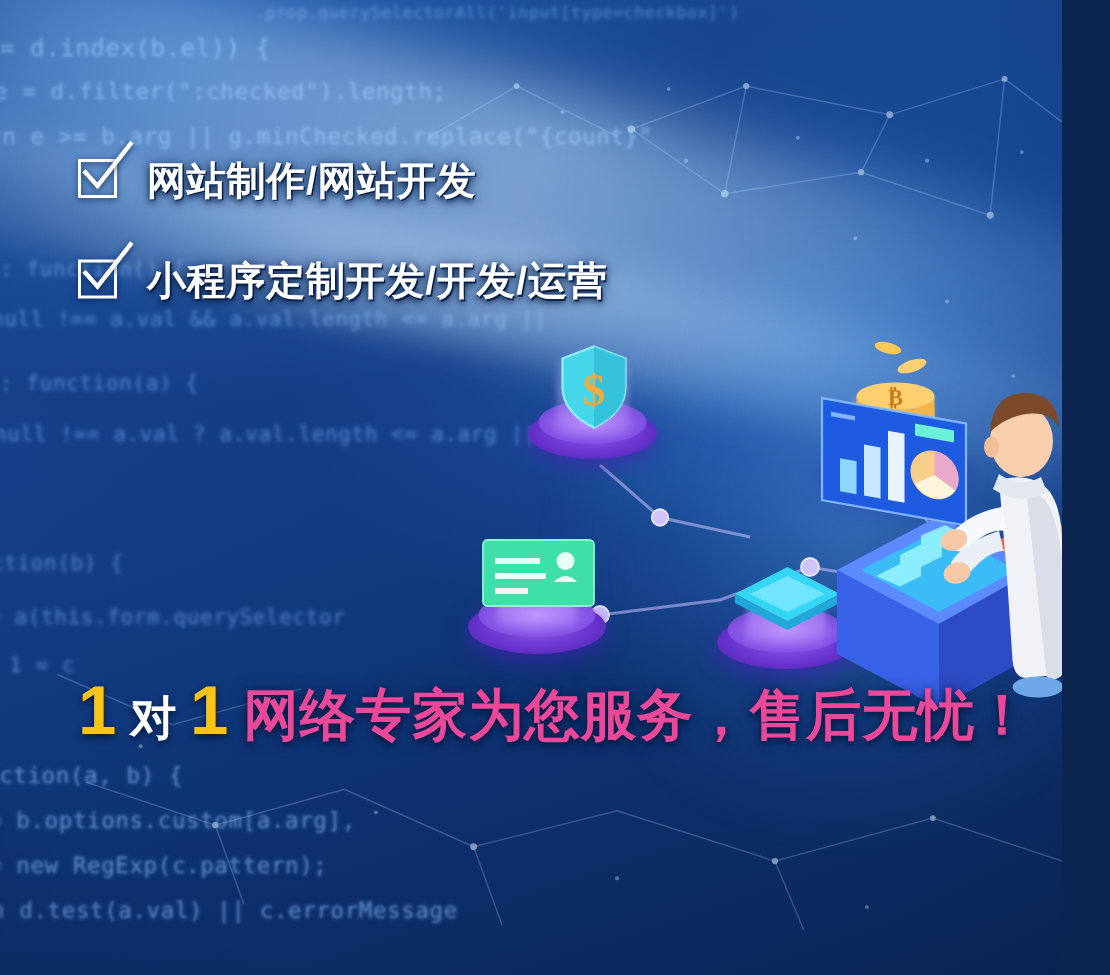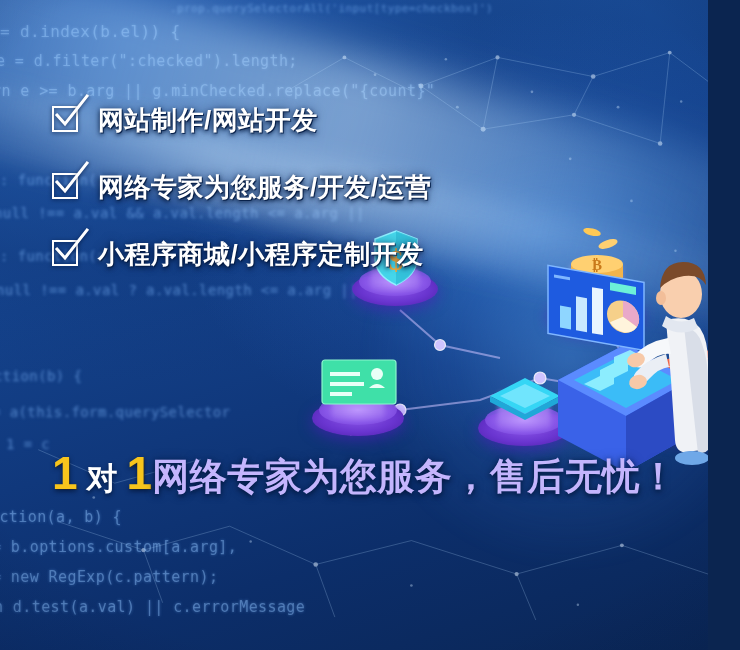--- a/index.html
+++ b/index.html
@@ -63,21 +63,21 @@
     color:#ffffff;font-size:26px;font-weight:700;line-height:1;
     letter-spacing:.5px;white-space:nowrap;
     text-shadow:0 2px 4px rgba(3,22,58,.95),0 0 10px rgba(5,30,75,.65),1px 1px 0 rgba(8,35,80,.9);
   }
   
   .headline{position:absolute;left:52px;top:450px;display:flex;align-items:baseline;white-space:nowrap;}
   .headline .num{color:#F7C41C;font-size:46px;font-weight:700;line-height:1;
     text-shadow:0 2px 5px rgba(3,22,58,.95),1px 1px 0 rgba(90,60,0,.55);}
   .headline .dui{color:#ffffff;font-size:31px;font-weight:700;line-height:1;margin:0 9px;
     text-shadow:0 2px 4px rgba(3,22,58,.95);}
-  .headline .tail{color:#c4b5fd;font-size:37px;font-weight:700;line-height:1;margin-left:0;letter-spacing:.5px;
+  .headline .tail{color:#ec4899;font-size:37px;font-weight:700;line-height:1;margin-left:10px;letter-spacing:.5px;
     text-shadow:0 2px 5px rgba(3,22,58,.95),0 0 10px rgba(5,30,75,.6);}
 
   
   .illus{position:absolute;left:290px;top:250px;width:450px;height:230px;}
   .pod{position:absolute;}
   .pod .disc{position:absolute;left:0;top:0;width:100%;height:100%;
     background:radial-gradient(ellipse at 50% 50%,#8b57e8 0%,#6a35d0 55%,#4a1fa8 100%);
     border-radius:50%;box-shadow:0 4px 14px rgba(80,30,190,.6);}
   .pod .disc-top{position:absolute;left:8%;top:-14%;width:84%;height:84%;
     background:radial-gradient(ellipse at 50% 50%,rgba(190,150,255,.95) 0%,rgba(140,90,235,.85) 60%,rgba(110,60,210,.75) 100%);
@@ -320,33 +320,24 @@
       <span class="row-label">网站制作/网站开发</span>
     </div>
 
     <div class="row">
       <span class="cbox">
         <span class="sq"></span>
         <svg width="36" height="40" viewBox="0 0 36 40">
             <path d="M3 17 L11 26 L33 -2" stroke="#ffffff" stroke-width="3" fill="none" stroke-linecap="square"></path>
           </svg>
       </span>
-      <span class="row-label">网络专家为您服务/开发/运营</span>
-    </div>
-
-
-    <div class="row">
-      <span class="cbox">
-        <span class="sq"></span>
-        <svg width="36" height="40" viewBox="0 0 36 40">
-            <path d="M3 17 L11 26 L33 -2" stroke="#ffffff" stroke-width="3" fill="none" stroke-linecap="square"></path>
-          </svg>
-      </span>
-      <span class="row-label">小程序商城/小程序定制开发</span>
-    </div>
+      <span class="row-label">小程序定制开发/开发/运营</span>
+    </div>
+
+
 
   </div>
 
   <div class="headline">
     <span class="num">1</span>
     <span class="dui">对</span>
     <span class="num">1</span>
     <span class="tail">网络专家为您服务，售后无忧！</span>
   </div>
 

